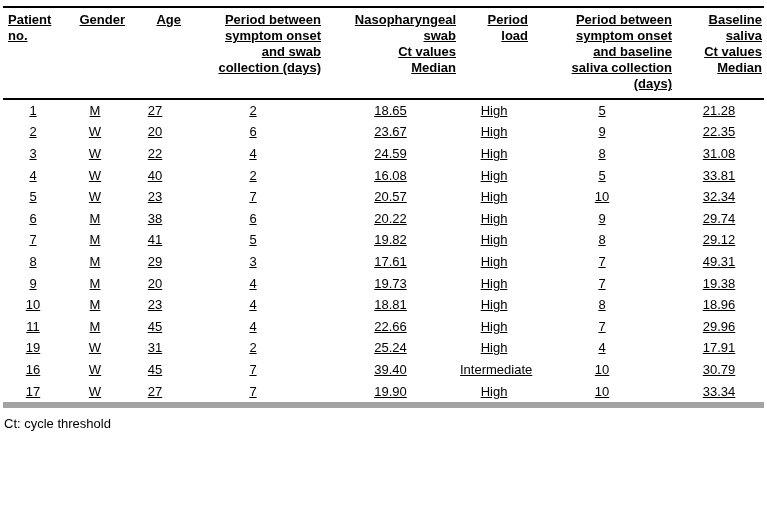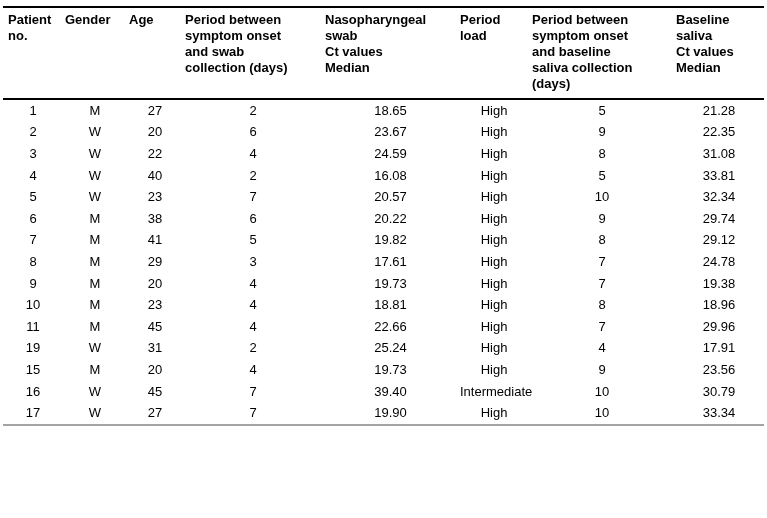--- a/index.html
+++ b/index.html
@@ -15,31 +15,32 @@
     height: 518px;
     background: #ffffff;
     overflow: hidden;
   }
   table.data-table {
     border-collapse: collapse;
     table-layout: fixed;
     width: 761px;
     margin: 6px 3px 0 3px;
     border-top: 2px solid #000000;
-    border-bottom: 2px solid #a3a3a3;
+    border-bottom: 6px solid #a3a3a3;
+    text-decoration: underline;
   }
   thead tr {
     border-bottom: 2px solid #000000;
   }
   thead th {
     font-size: 13px;
     font-weight: bold;
     line-height: 16px;
     vertical-align: top;
-    text-align: left;
+    text-align: right;
     padding: 4px 2px 6px 2px;
     white-space: pre-line;
   }
   thead th.align-left {
     text-align: left;
     padding-left: 5px;
   }
   tbody td {
     font-size: 13px;
     line-height: 16px;
@@ -178,21 +179,21 @@
           <td>29.12</td>
         </tr>
         <tr>
           <td>8</td>
           <td>M</td>
           <td>29</td>
           <td>3</td>
           <td>17.61</td>
           <td>High</td>
           <td>7</td>
-          <td>24.78</td>
+          <td>49.31</td>
         </tr>
         <tr>
           <td>9</td>
           <td>M</td>
           <td>20</td>
           <td>4</td>
           <td>19.73</td>
           <td>High</td>
           <td>7</td>
           <td>19.38</td>
@@ -219,30 +220,20 @@
         </tr>
         <tr>
           <td>19</td>
           <td>W</td>
           <td>31</td>
           <td>2</td>
           <td>25.24</td>
           <td>High</td>
           <td>4</td>
           <td>17.91</td>
-        </tr>
-        <tr>
-          <td>15</td>
-          <td>M</td>
-          <td>20</td>
-          <td>4</td>
-          <td>19.73</td>
-          <td>High</td>
-          <td>9</td>
-          <td>23.56</td>
         </tr>
         <tr>
           <td>16</td>
           <td>W</td>
           <td>45</td>
           <td>7</td>
           <td>39.40</td>
           <td>Intermediate</td>
           <td>10</td>
           <td>30.79</td>
@@ -253,14 +244,15 @@
           <td>27</td>
           <td>7</td>
           <td>19.90</td>
           <td>High</td>
           <td>10</td>
           <td>33.34</td>
         </tr>
       </tbody>
   </table>
 
+  <div class="footnote">Ct: cycle threshold</div>
 
 </div>
 
 </body></html>

